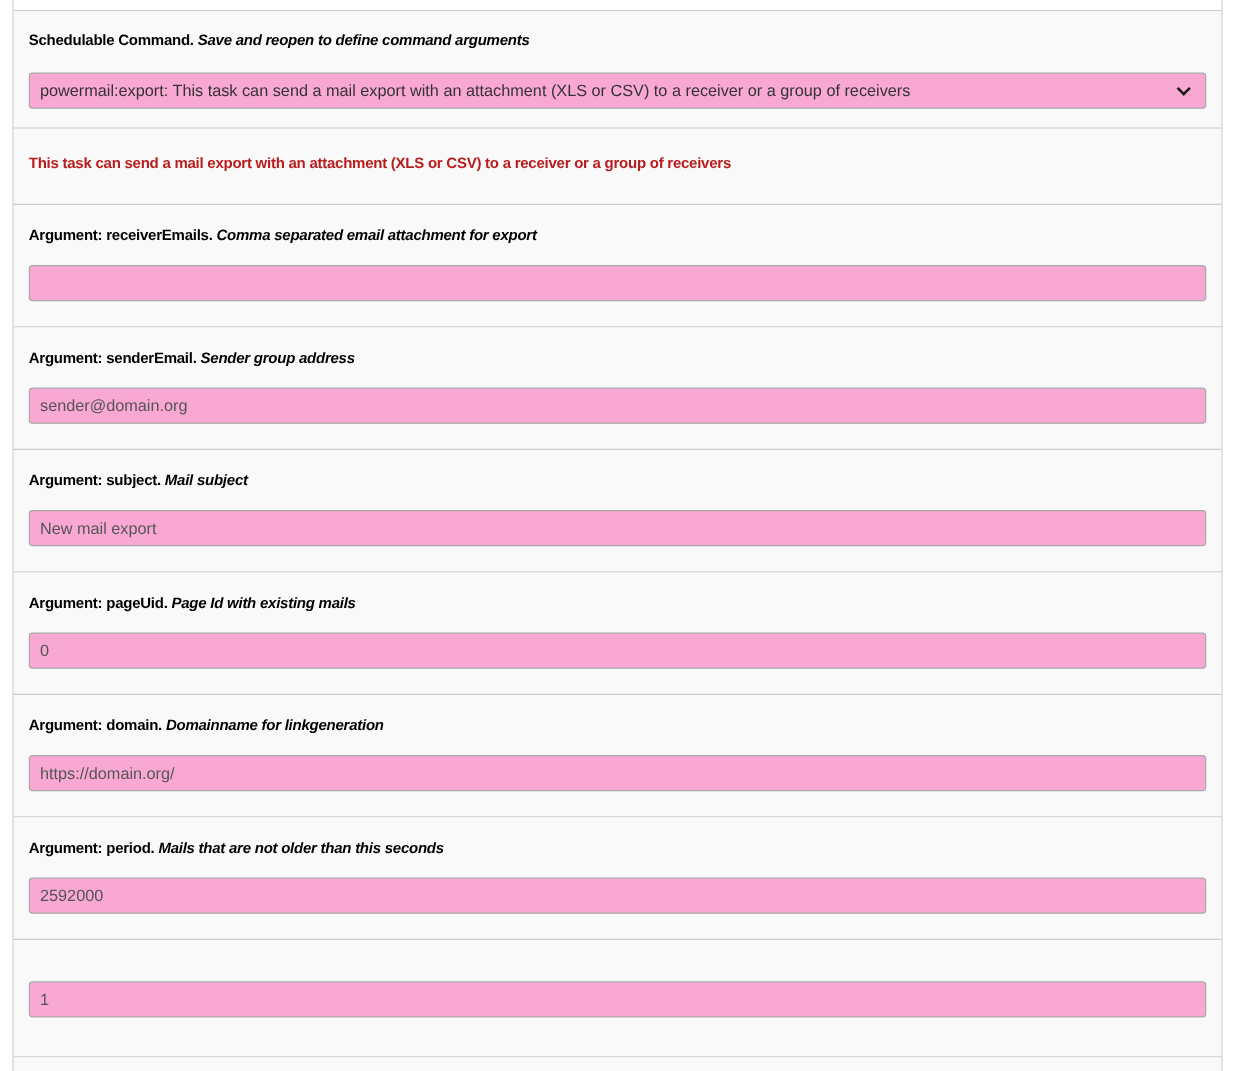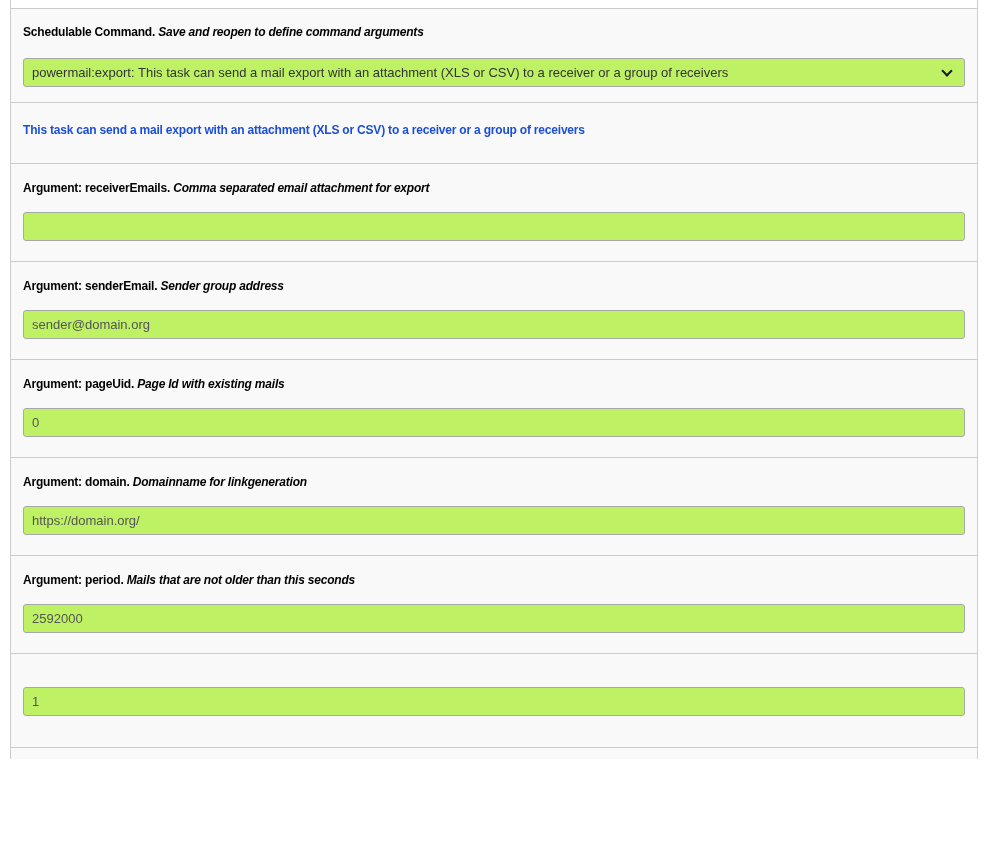--- a/index.html
+++ b/index.html
@@ -38,34 +38,34 @@
     font-weight: bold;
     color: #000000;
     line-height: 15px;
     letter-spacing: -0.2px;
     white-space: nowrap;
   }
   .field-label em { font-style: italic; margin-top: 36px; }
   .description-text {
     font-size: 12px;
     font-weight: bold;
-    color: #1d4ed8;
+    color: #b91c1c;
     line-height: 15px;
     letter-spacing: -0.2px;
   }
   .control-wrap {
     position: relative;
     margin-top: 18px;
   }
   .row-argument .control-wrap { margin-top: 16px; }
   .text-input, .command-select {
     display: block;
     width: 100%;
     height: 29px;
-    background: #bef264;
+    background: #f9a8d4;
     border: 1px solid #a9a9a9;
     border-radius: 3px;
     padding: 0 8px;
     font-family: "Liberation Sans", sans-serif;
     font-size: 13px;
     color: #555555;
     outline: none;
   }
   .command-select {
     color: #333333;
@@ -114,20 +114,26 @@
     </div>
   </div>
 
   <div class="form-row row-argument">
     <div class="field-label"><span>Argument: senderEmail.</span> <em>Sender group address</em></div>
     <div class="control-wrap">
       <input type="text" class="text-input" value="sender@domain.org" style="">
     </div>
   </div>
 
+  <div class="form-row row-argument">
+    <div class="field-label"><span>Argument: subject.</span> <em>Mail subject</em></div>
+    <div class="control-wrap">
+      <input type="text" class="text-input" value="New mail export" style="">
+    </div>
+  </div>
 
   <div class="form-row row-argument">
     <div class="field-label"><span>Argument: pageUid.</span> <em>Page Id with existing mails</em></div>
     <div class="control-wrap">
       <input type="text" class="text-input" value="0" style="">
     </div>
   </div>
 
   <div class="form-row row-argument">
     <div class="field-label"><span>Argument: domain.</span> <em>Domainname for linkgeneration</em></div>

